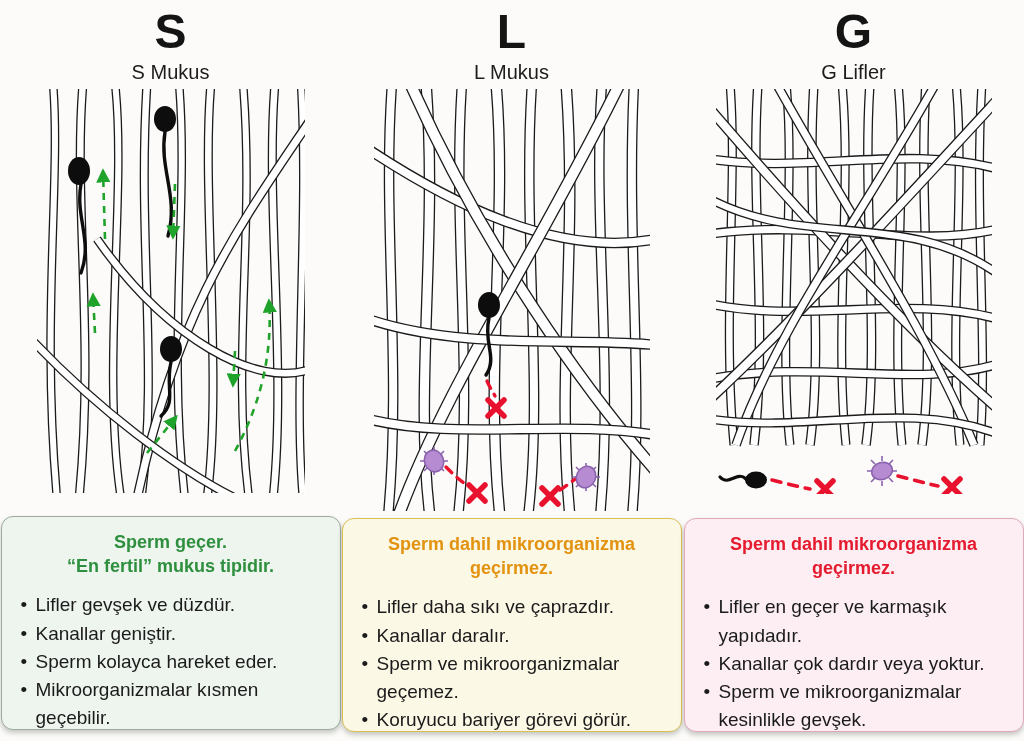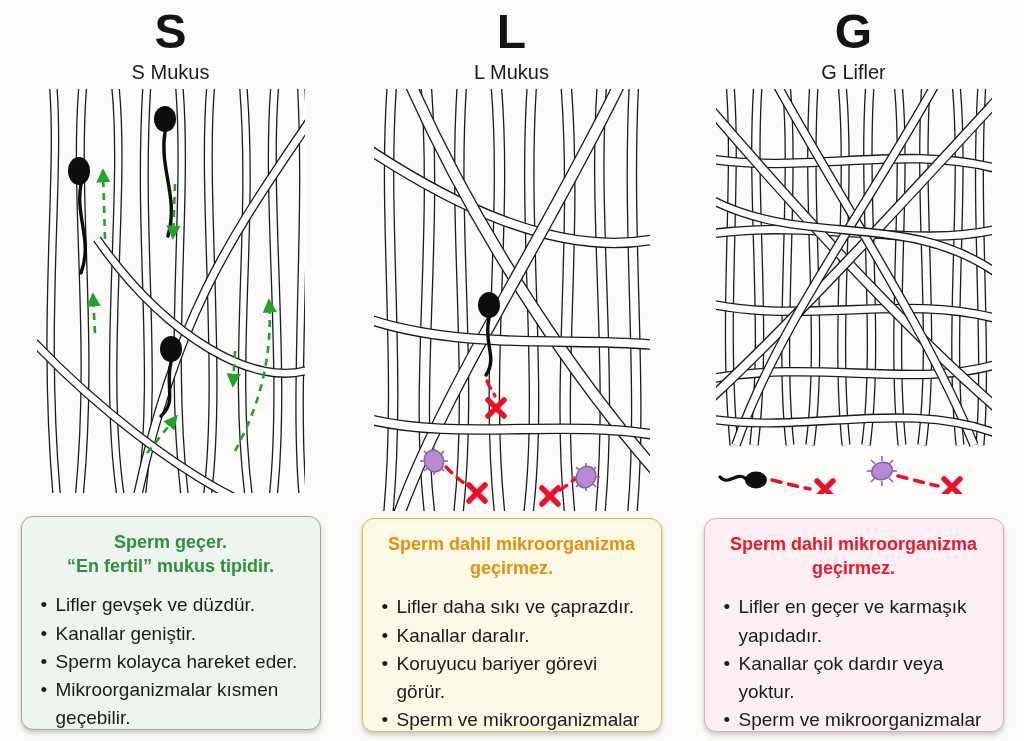--- a/index.html
+++ b/index.html
@@ -5,21 +5,21 @@
   * { box-sizing: border-box; margin: 0; padding: 0; }
   html,body { width:1024px; height:741px; }
   body { font-family:"Liberation Sans", sans-serif; background:#fcfbf9; overflow:hidden; }
   .stage { position:relative; width:1024px; height:741px; }
   .col { position:absolute; top:0; width:341px; display:flex; flex-direction:column; align-items:center; }
   .col-s { left:0; } .col-l { left:341px; } .col-g { left:683px; }
   .big-letter { font-size:48px; font-weight:bold; color:#141414; line-height:1.1; margin-top:6px; text-align:center; }
   .subtitle { font-size:20px; color:#1c1c1c; line-height:1.1; margin-top:2px; text-align:center; }
   .illus { display:block; margin-top:6px; }
   svg path { stroke-linejoin:round; }
-  .info-box { width:300px; height:214px; border-radius:12px; border:1.6px solid; padding:13px 17px 10px 17px;
+  .info-box { width:340px; height:214px; border-radius:12px; border:1.6px solid; padding:13px 17px 10px 17px;
               box-shadow:0 3px 5px rgba(60,70,60,.28); }
   .box-title { font-size:18px; font-weight:bold; text-align:center; line-height:1.35; margin-bottom:13px; }
   .bullets { list-style:none; }
   .bullets li { position:relative; font-size:19px; color:#1b1b1b; line-height:1.48; padding-left:17px; }
   .bullets li::before { content:"\2022"; position:absolute; left:2px; color:#1b1b1b; }
 </style>
 </head>
 <body>
 
 <div class="stage">
@@ -162,22 +162,22 @@
     </svg>
 
     <div class="info-box" style="margin-top: 7px; border-color: rgb(216, 192, 80); background-color: rgb(252, 248, 230);">
       <div class="box-title" style="color: rgb(226, 146, 14);">
         <div>Sperm dahil mikroorganizma</div>
         <div>geçirmez.</div>
       </div>
       <ul class="bullets">
         <li>Lifler daha sıkı ve çaprazdır.</li>
         <li>Kanallar daralır.</li>
+        <li>Sperm ve mikroorganizmalar geçemez.</li>
         <li>Koruyucu bariyer görevi görür.</li>
-        <li>Sperm ve mikroorganizmalar geçemez.</li>
       </ul>
     </div>
   </div>
 
   <div class="col col-g">
     <div class="big-letter">G</div>
     <div class="subtitle">G Lifler</div>
 
     <svg class="illus" width="276" height="405" viewBox="0 0 276 405">
       <g>

